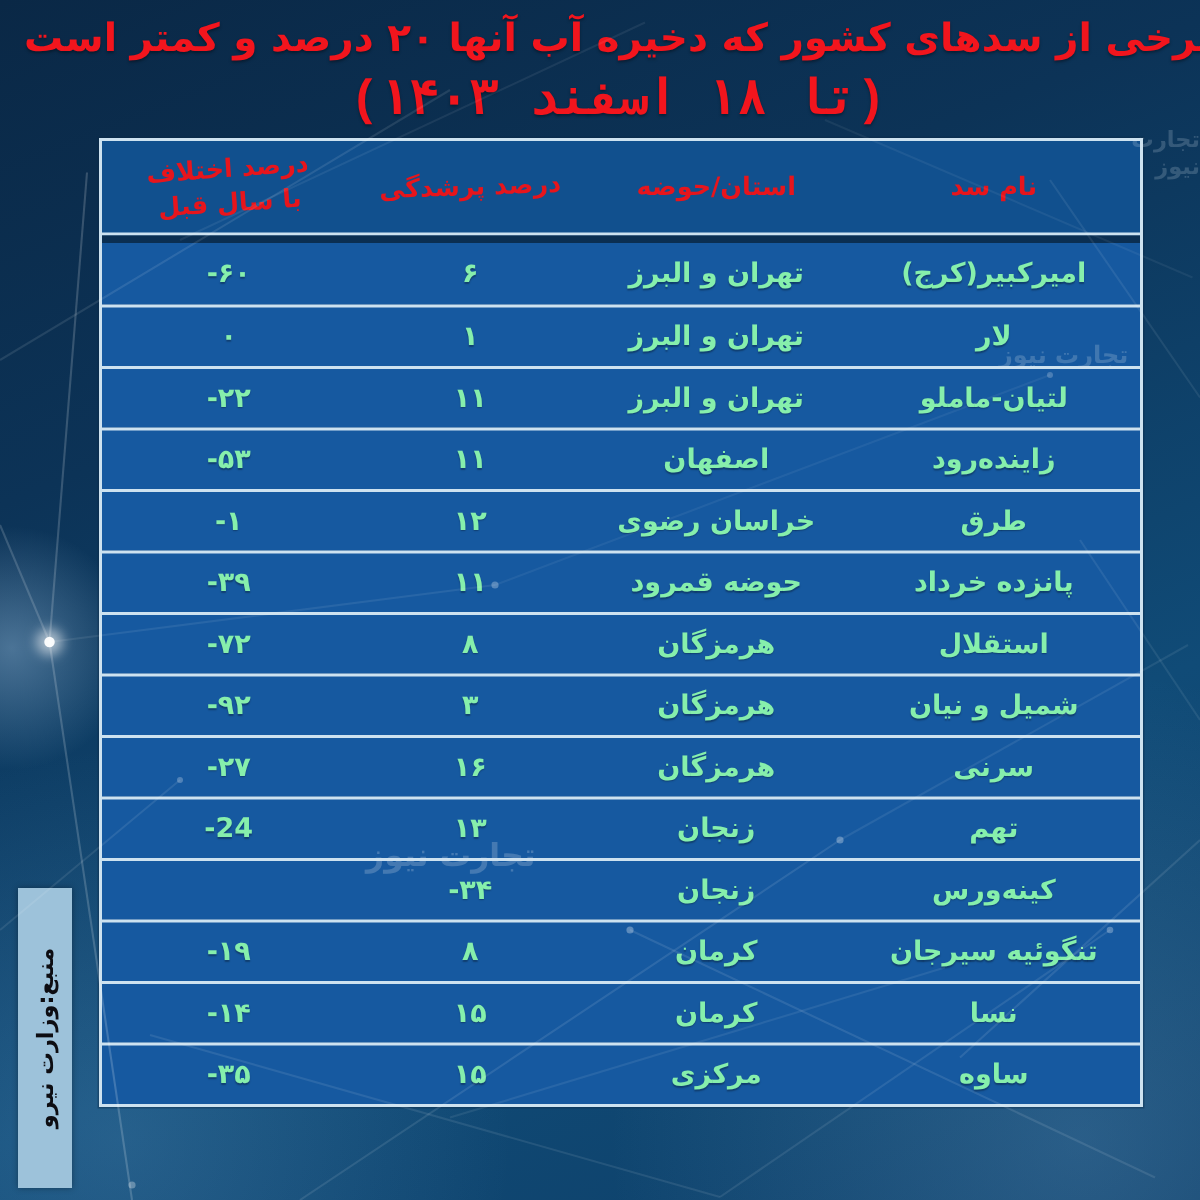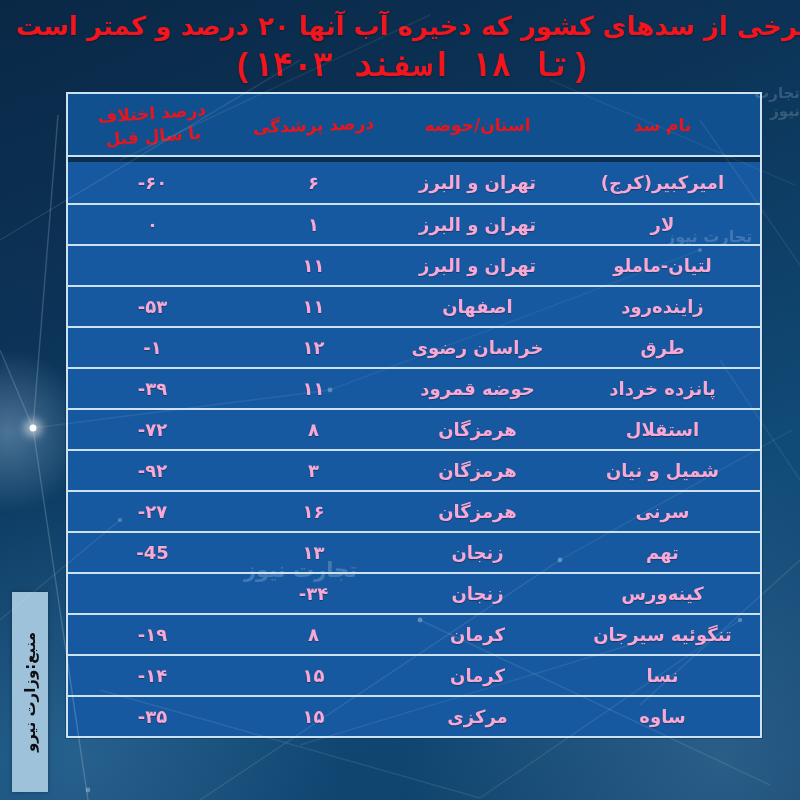--- a/index.html
+++ b/index.html
@@ -33,21 +33,21 @@
   .th-diff { display:flex; flex-direction:column; gap:3px; transform:rotate(-4deg); }
   .th-fill { transform:rotate(-2deg); }
 
   .header-gap { height:5px; background:#0b2f52; }
 
   .tbody { display:block; }
   .tr { display:grid; grid-template-columns:195px 175px 153px 1fr;
     align-items:center; min-height:41px; background:#1659a0;
     border-top:2px solid #cde2f0; }
   .tr:first-child { border-top:none; }
-  .td { text-align:center; color:#f9a8d4; font-weight:bold; font-size:18px;
+  .td { text-align:center; color:#86efac; font-weight:bold; font-size:18px;
     line-height:1.3; padding:3px 6px; text-shadow:0 1px 1px rgba(0,0,0,0.3); }
   .num { direction:ltr; unicode-bidi:bidi-override; }
 
   .source-strip { position:absolute; left:12px; top:592px; width:36px; height:200px;
     background:#9dc2da; z-index:3; display:flex; align-items:center; justify-content:center;
     box-shadow:0 0 4px rgba(0,0,0,0.35); }
   .source-text { transform:rotate(-90deg); white-space:nowrap; direction:rtl;
     color:#0d0d12; font-weight:bold; font-size:15px; }
 
   .watermark { position:absolute; z-index:5; direction:rtl; color:#d5e1ec;
@@ -126,20 +126,21 @@
         <div class="tr">
           <div class="td">لار</div>
           <div class="td">تهران و البرز</div>
           <div class="td"><span class="num">۱</span></div>
           <div class="td"><span class="num">۰</span></div>
         </div>
         <div class="tr">
           <div class="td">لتیان-ماملو</div>
           <div class="td">تهران و البرز</div>
           <div class="td"><span class="num">۱۱</span></div>
+          <div class="td"><span class="num">-۲۲</span></div>
         </div>
         <div class="tr">
           <div class="td">زاینده‌رود</div>
           <div class="td">اصفهان</div>
           <div class="td"><span class="num">۱۱</span></div>
           <div class="td"><span class="num">-۵۳</span></div>
         </div>
         <div class="tr">
           <div class="td">طرق</div>
           <div class="td">خراسان رضوی</div>
@@ -167,21 +168,21 @@
         <div class="tr">
           <div class="td">سرنی</div>
           <div class="td">هرمزگان</div>
           <div class="td"><span class="num">۱۶</span></div>
           <div class="td"><span class="num">-۲۷</span></div>
         </div>
         <div class="tr">
           <div class="td">تهم</div>
           <div class="td">زنجان</div>
           <div class="td"><span class="num">۱۳</span></div>
-          <div class="td"><span class="num">-45</span></div>
+          <div class="td"><span class="num">-24</span></div>
         </div>
         <div class="tr">
           <div class="td">کینه‌ورس</div>
           <div class="td">زنجان</div>
           <div class="td"><span class="num">-۳۴</span></div>
         </div>
         <div class="tr">
           <div class="td">تنگوئیه سیرجان</div>
           <div class="td">کرمان</div>
           <div class="td"><span class="num">۸</span></div>

